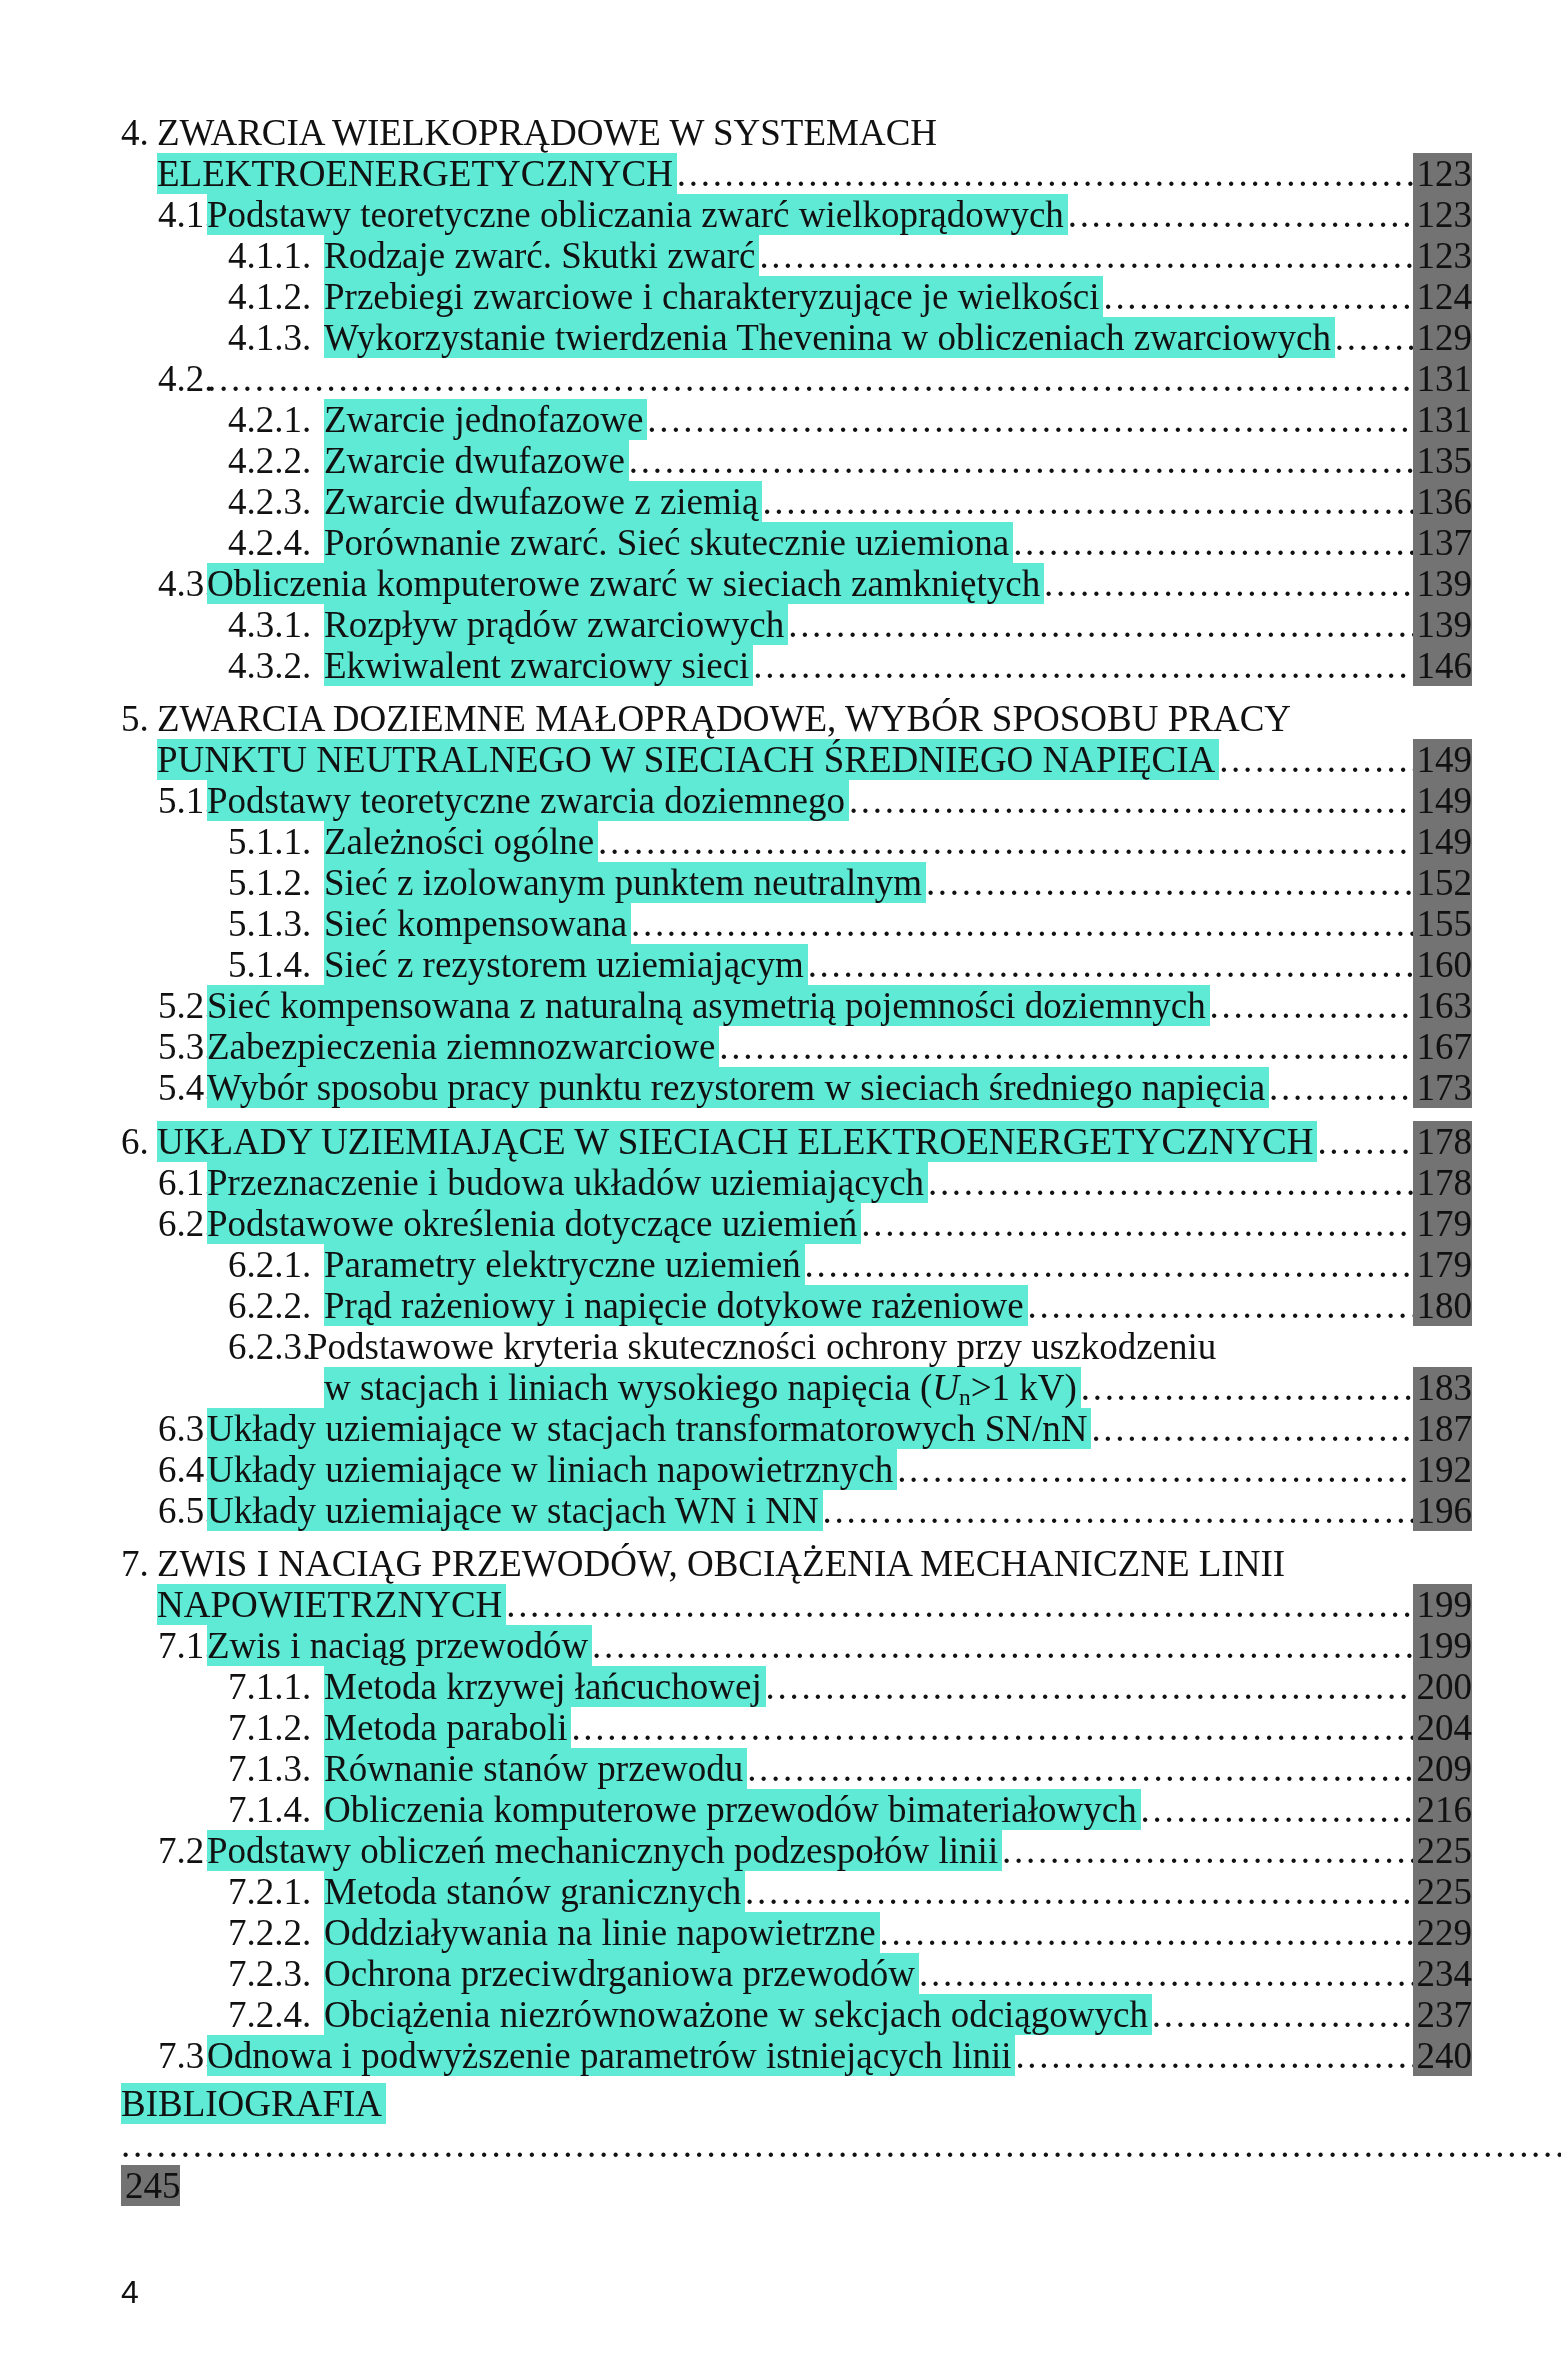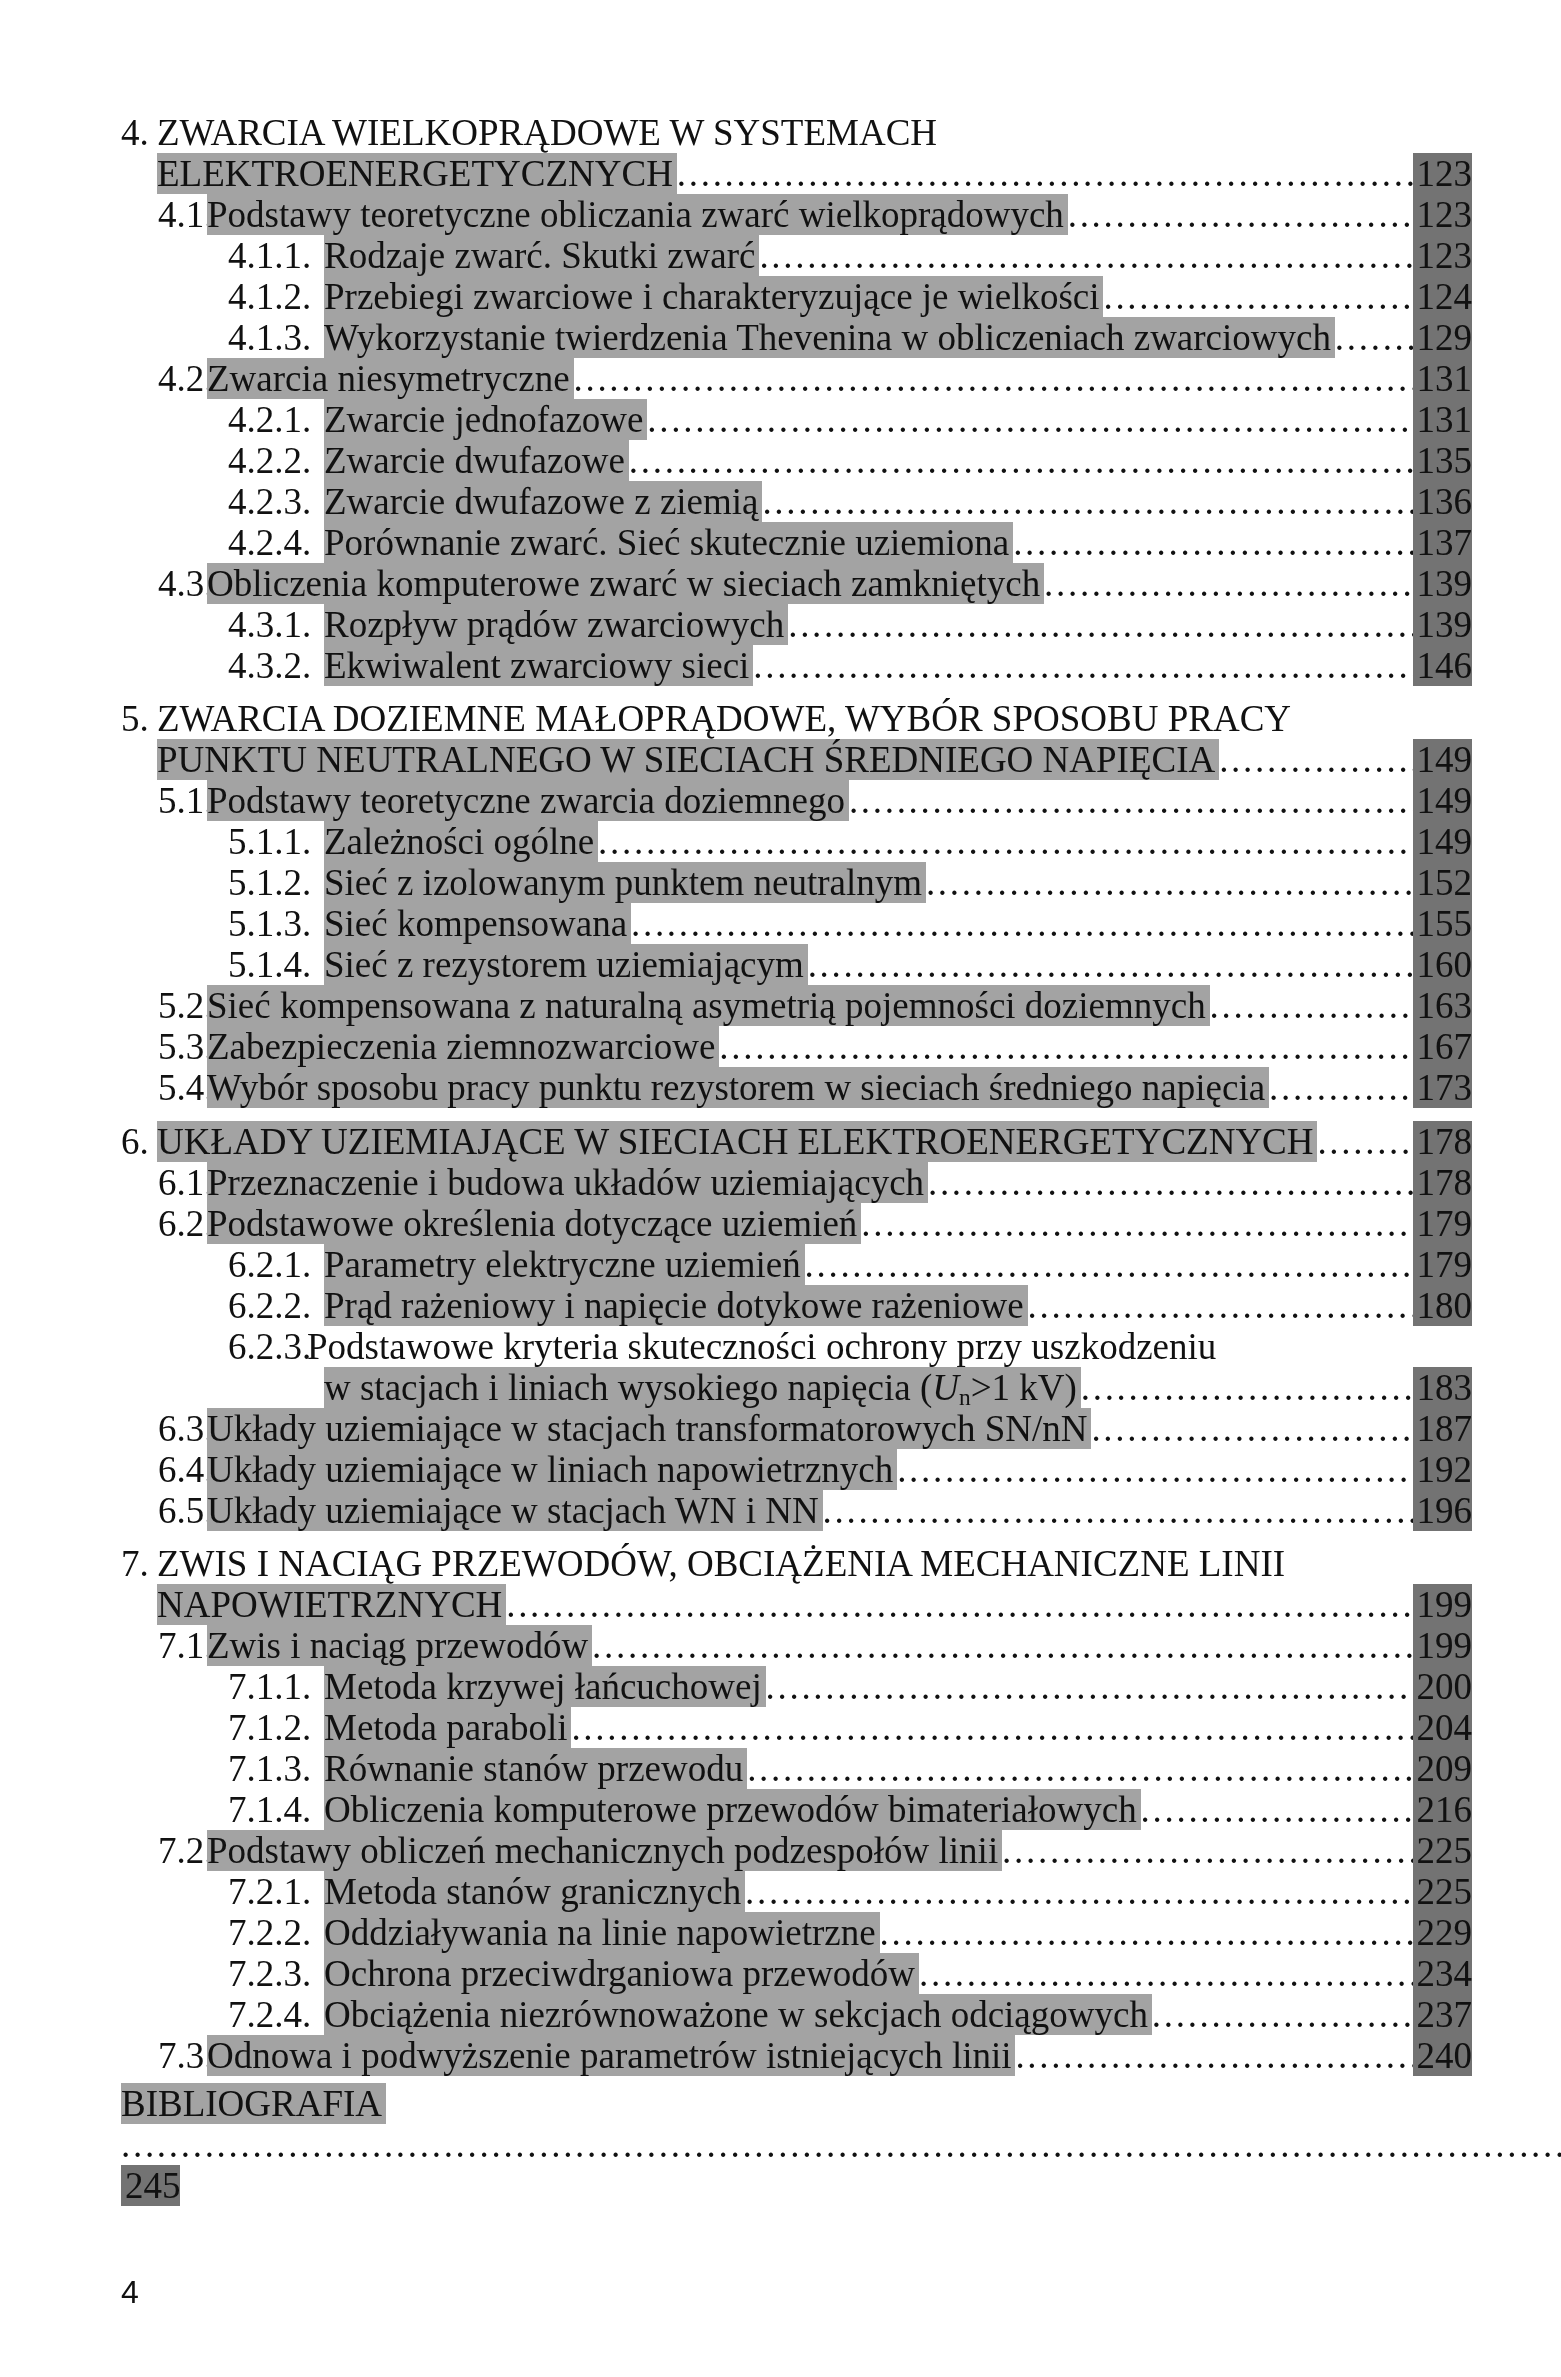--- a/index.html
+++ b/index.html
@@ -50,21 +50,21 @@
   }
   .title-row {
     position: absolute;
     top: 0;
     right: 0;
     display: flex;
     align-items: baseline;
   }
   .title-text {
     flex: 0 0 auto;
-    background: #a3a3a3;
+    background: #5eead4;
     padding-right: 3.9px;
   }
   .leader {
     flex: 1 1 auto;
     overflow: hidden;
     white-space: nowrap;
     letter-spacing: 2.7px;
     color: #111111;
   }
   .page-num {
@@ -141,21 +141,20 @@
         <span class="num">4.1.3.</span>
         <div class="title-row">
           <span class="title-text">Wykorzystanie twierdzenia Thevenina w obliczeniach zwarciowych</span>
           <span class="leader">..............................................................................................................................................................................................................................................</span>
           <span class="page-num">129</span>
         </div>
       </div>
     <div class="entry l2">
         <span class="num">4.2.</span>
         <div class="title-row">
-          <span class="title-text">Zwarcia niesymetryczne</span>
           <span class="leader">..............................................................................................................................................................................................................................................</span>
           <span class="page-num">131</span>
         </div>
       </div>
     <div class="entry l3">
         <span class="num">4.2.1.</span>
         <div class="title-row">
           <span class="title-text">Zwarcie jednofazowe</span>
           <span class="leader">..............................................................................................................................................................................................................................................</span>
           <span class="page-num">131</span>

